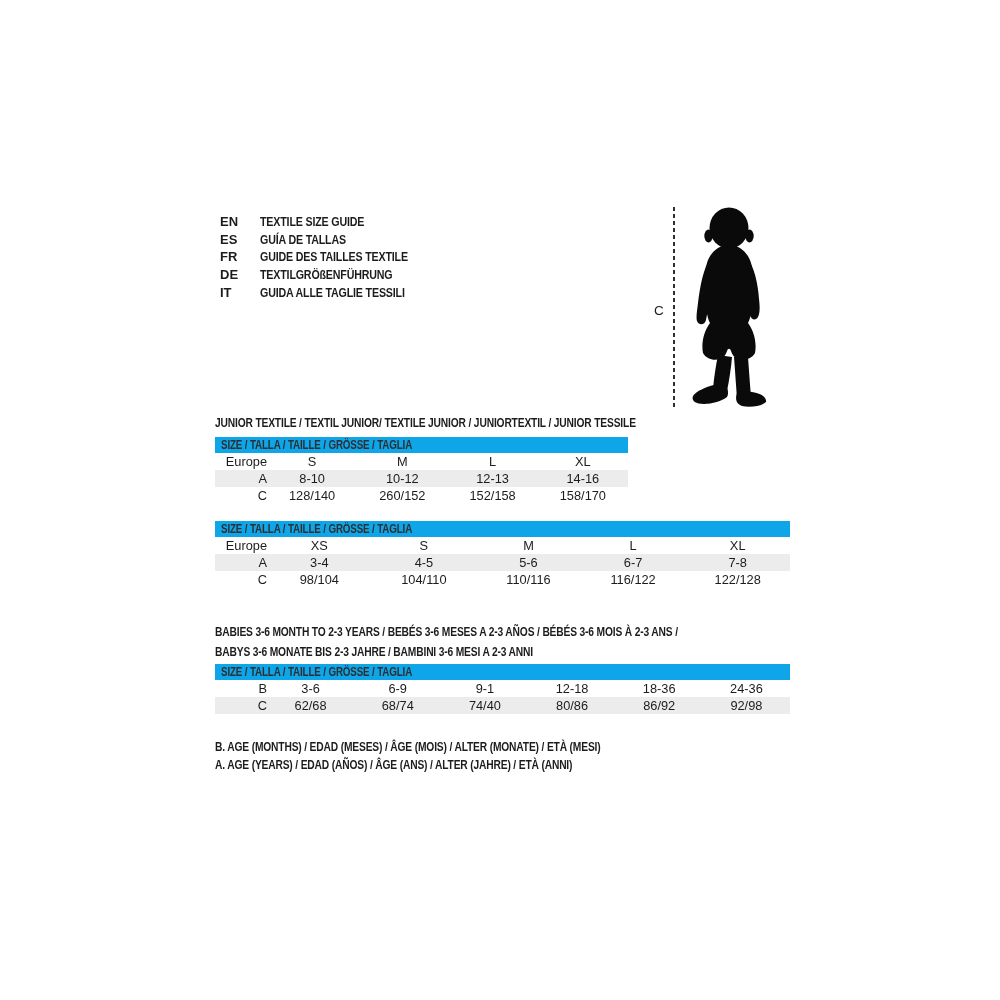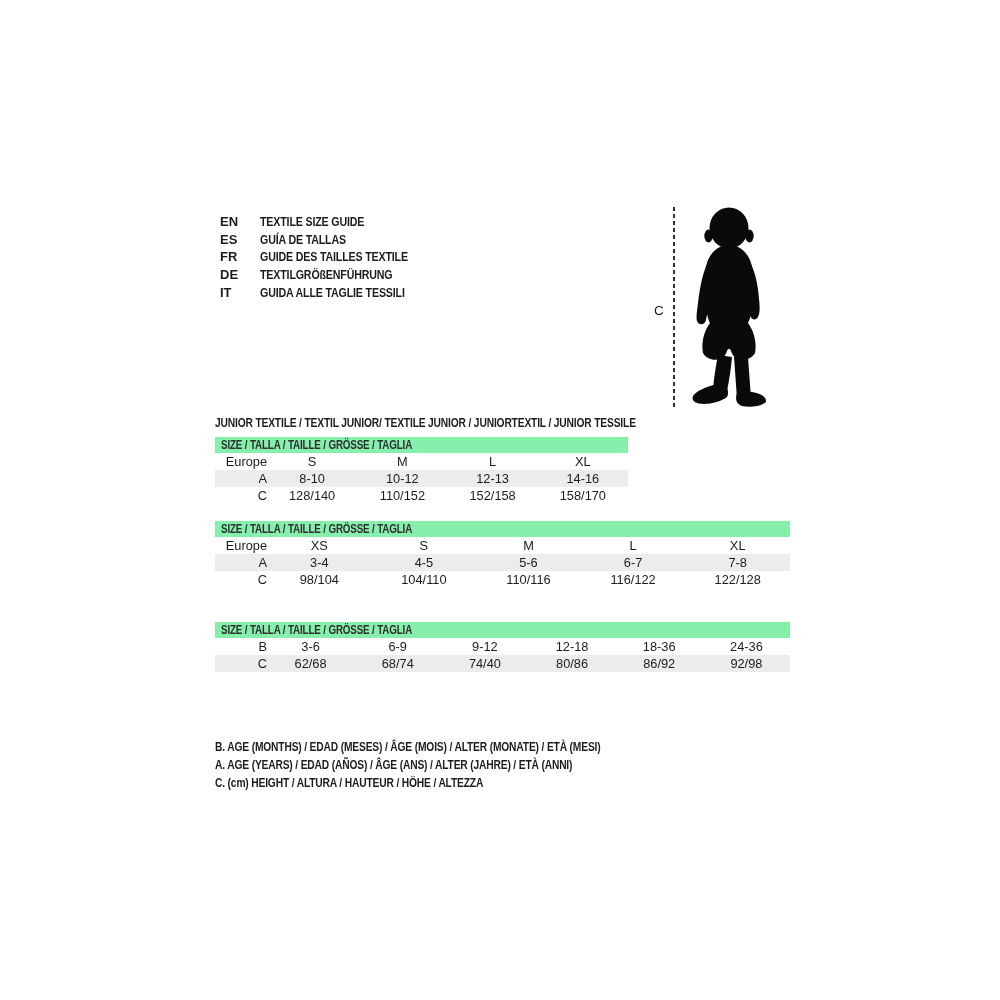--- a/index.html
+++ b/index.html
@@ -40,21 +40,21 @@
   .tbl.t3 { left:215px; top:622px; width:575px; }
   .tbl-title { font-size:12.5px; font-weight:bold; }
   .tbl.t1 .tbl-title { line-height:13px; margin-bottom:7px; }
   .tbl.t2 .tbl-title { line-height:13px; margin-bottom:11px; }
   .tbl.t3 .tbl-title { line-height:20px; margin-bottom:2px; }
   .title-line { display:block; }
   .title-line sub { font-size:0.72em; }
 
   .size-bar {
     height:16px; line-height:16px;
-    background:#86efac; color:#2e2e2e;
+    background:#0ea5e9; color:#2e2e2e;
     padding-left:6px; font-size:12px; font-weight:bold;
     overflow:hidden;
   }
   .tbl table {
     width:100%; border-collapse:collapse; table-layout:fixed;
     font-size:12.8px; color:#1c1c1c;
   }
   .tbl tr { height:17px; }
   .tbl tr.shaded { background:#ececec; }
   .tbl td { padding:0; text-align:center; vertical-align:middle; font-weight:400; }
@@ -147,21 +147,21 @@
           <tr class="shaded">
             <td class="row-label">A</td>
             <td>8-10</td>
             <td>10-12</td>
             <td>12-13</td>
             <td>14-16</td>
           </tr>
           <tr>
             <td class="row-label">C</td>
             <td>128/140</td>
-            <td>110/152</td>
+            <td>260/152</td>
             <td>152/158</td>
             <td>158/170</td>
           </tr>
         </tbody>
       </table>
   </section>
 
   <section class="tbl t2">
     <div class="size-bar"><span class="cond">SIZE / TALLA / TAILLE / GRÖSSE / TAGLIA</span></div>
     <table>
@@ -188,44 +188,47 @@
             <td>104/110</td>
             <td>110/116</td>
             <td>116/122</td>
             <td>122/128</td>
           </tr>
         </tbody>
       </table>
   </section>
 
   <section class="tbl t3">
+    <div class="tbl-title">
+        <div class="title-line cond"><span>BABIES 3-6 MONTH TO 2-3 YEARS / BEBÉS 3-6 MESES A 2-3 AÑOS / BÉBÉS 3-6 MOIS À 2-3 ANS /</span></div>
+        <div class="title-line cond"><span>BABYS 3-6 MONATE BIS 2-3 JAHRE / BAMBINI 3-6 MESI A 2-3 ANNI</span></div>
+      </div>
     <div class="size-bar"><span class="cond">SIZE / TALLA / TAILLE / GRÖSSE / TAGLIA</span></div>
     <table>
         <tbody>
           <tr>
             <td class="row-label">B</td>
             <td>3-6</td>
             <td>6-9</td>
-            <td>9-12</td>
+            <td>9-1</td>
             <td>12-18</td>
             <td>18-36</td>
             <td>24-36</td>
           </tr>
           <tr class="shaded">
             <td class="row-label">C</td>
             <td>62/68</td>
             <td>68/74</td>
             <td>74/40</td>
             <td>80/86</td>
             <td>86/92</td>
             <td>92/98</td>
           </tr>
         </tbody>
       </table>
   </section>
 
   <div class="footnotes">
       <div class="fn-line"><span class="cond">B. AGE (MONTHS) / EDAD (MESES) / ÂGE (MOIS) / ALTER (MONATE) / ETÀ (MESI)</span></div>
       <div class="fn-line"><span class="cond">A. AGE (YEARS) / EDAD (AÑOS) / ÂGE (ANS) / ALTER (JAHRE) / ETÀ (ANNI)</span></div>
-      <div class="fn-line"><span class="cond">C. (cm) HEIGHT / ALTURA / HAUTEUR / HÖHE / ALTEZZA</span></div>
     </div>
 
 </div>
 
 </body></html>

